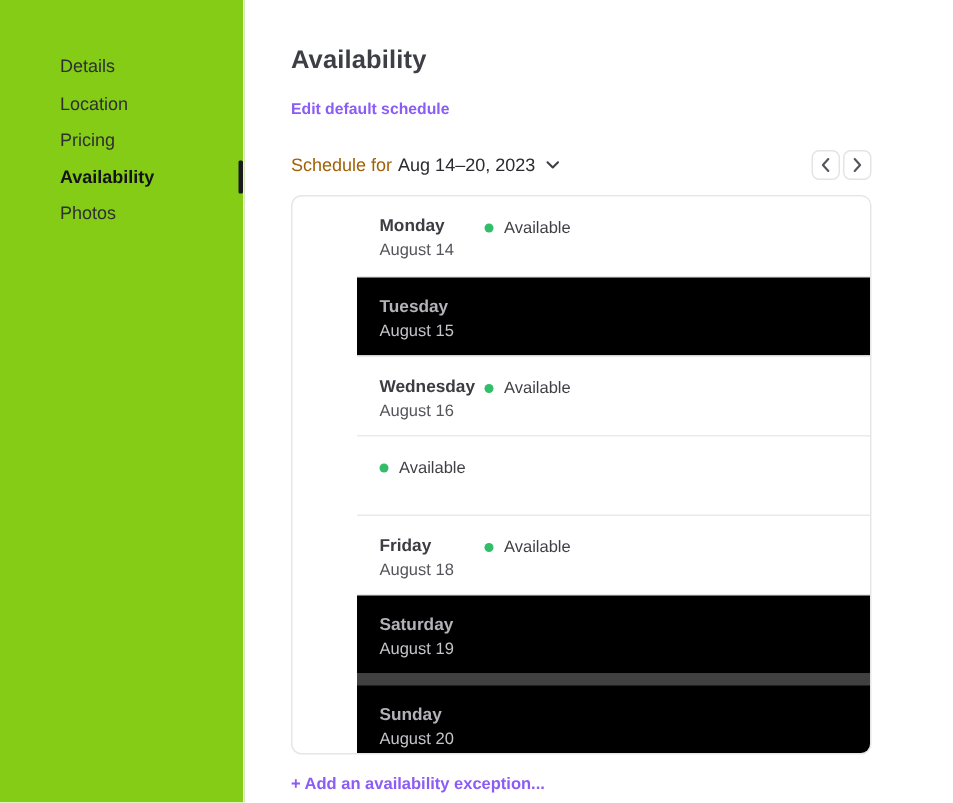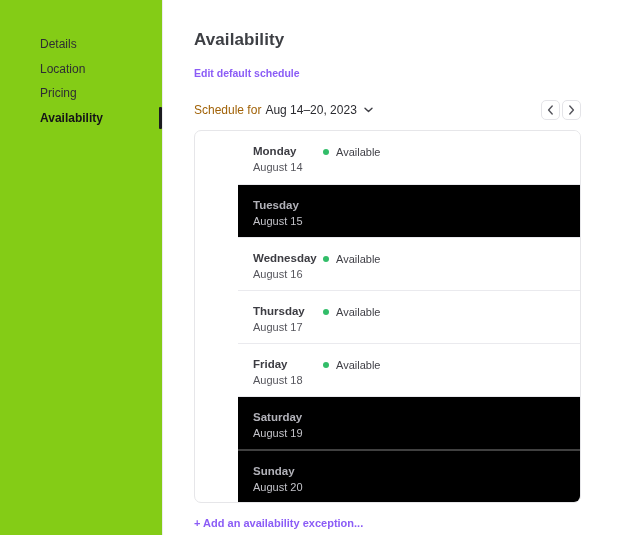--- a/index.html
+++ b/index.html
@@ -106,21 +106,21 @@
   }
   .day-row {
     height: 53px;
     padding: 13px 16px 0 15px;
     display: flex;
     align-items: flex-start;
     background: #ffffff;
   }
   .day-row + .day-row { border-top: 1px solid #eaeaee; }
   .day-row.unavailable { background: #000000; }
-  .day-row.unavailable + .day-row.unavailable { border-top: 2px solid #404040; }
+  .day-row.unavailable + .day-row.unavailable { border-top: 8px solid #404040; }
   .day-col { width: 70px; }
   .day-name { font-size: 11.5px; font-weight: 700; color: #3c3c42; line-height: 1.25; }
   .day-date { font-size: 11px; color: #55555c; margin-top: 3px; }
   .unavailable .day-name { color: #b2b2b9; }
   .unavailable .day-date { color: #c3c3c9; }
   .status {
     display: flex;
     align-items: center;
     margin-top: 2px;
   }
@@ -152,20 +152,23 @@
   </div>
   <div class="nav-item">
     <span>Location</span>
   </div>
   <div class="nav-item">
     <span>Pricing</span>
   </div>
   <div class="nav-item active">
     <span>Availability</span>
     <span class="active-indicator"></span>
+  </div>
+  <div class="nav-item">
+    <span>Photos</span>
   </div>
 </aside>
 
 <main class="main">
   <h1 class="page-title">Availability</h1>
 
   <a class="edit-link">Edit default schedule</a>
 
   <div class="schedule-bar">
     <span class="schedule-prefix">Schedule for</span>
@@ -222,24 +225,20 @@
         <div class="day-name">Wednesday</div>
         <div class="day-date">August 16</div>
       </div>
       <div class="status">
         <span class="status-dot"></span>
         <span class="status-label">Available</span>
       </div>
     </div>
 
     <div class="day-row">
-      <div class="day-col">
-        <div class="day-name">Thursday</div>
-        <div class="day-date">August 17</div>
-      </div>
       <div class="status">
         <span class="status-dot"></span>
         <span class="status-label">Available</span>
       </div>
     </div>
 
     <div class="day-row">
       <div class="day-col">
         <div class="day-name">Friday</div>
         <div class="day-date">August 18</div>

